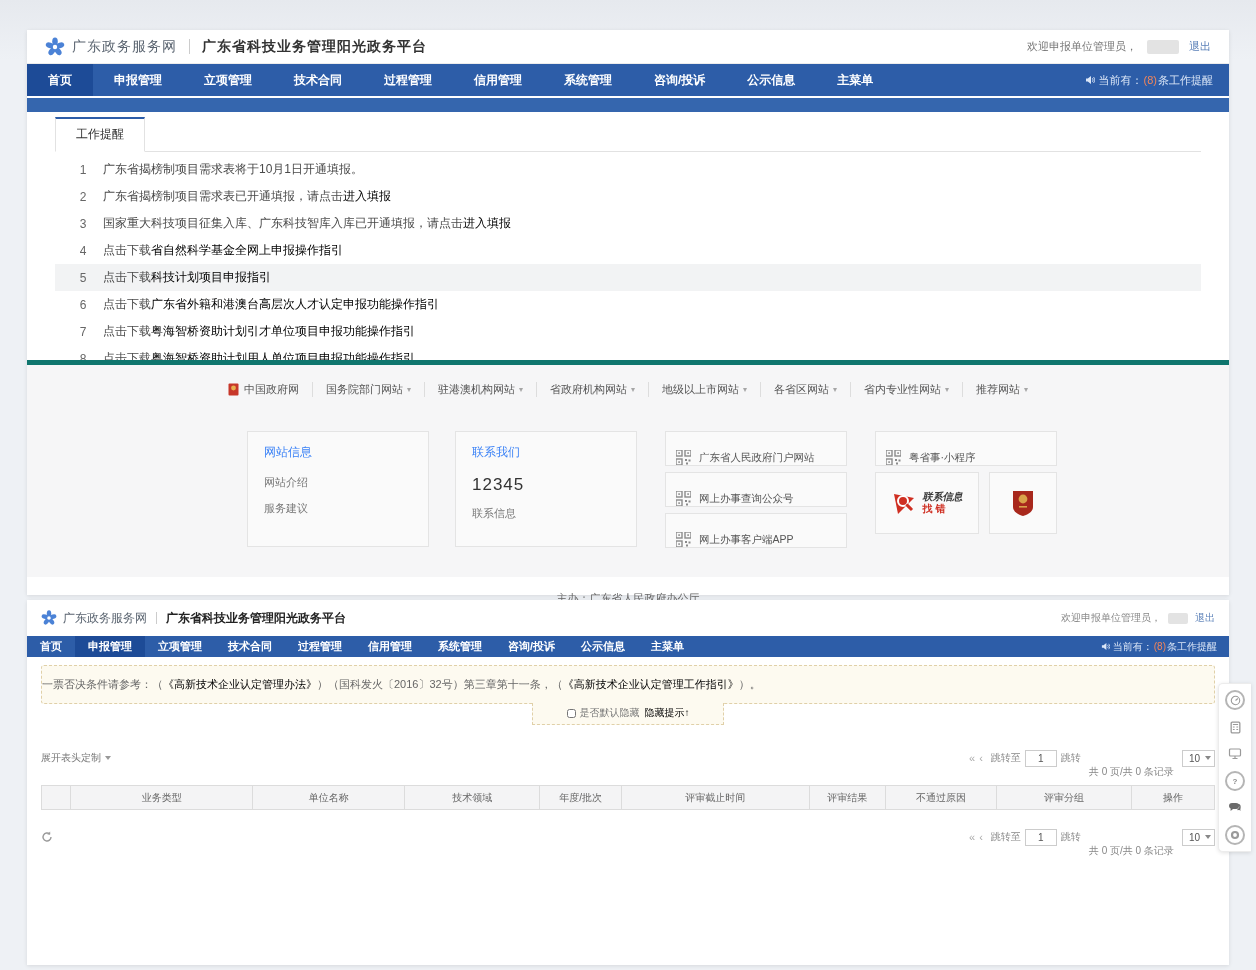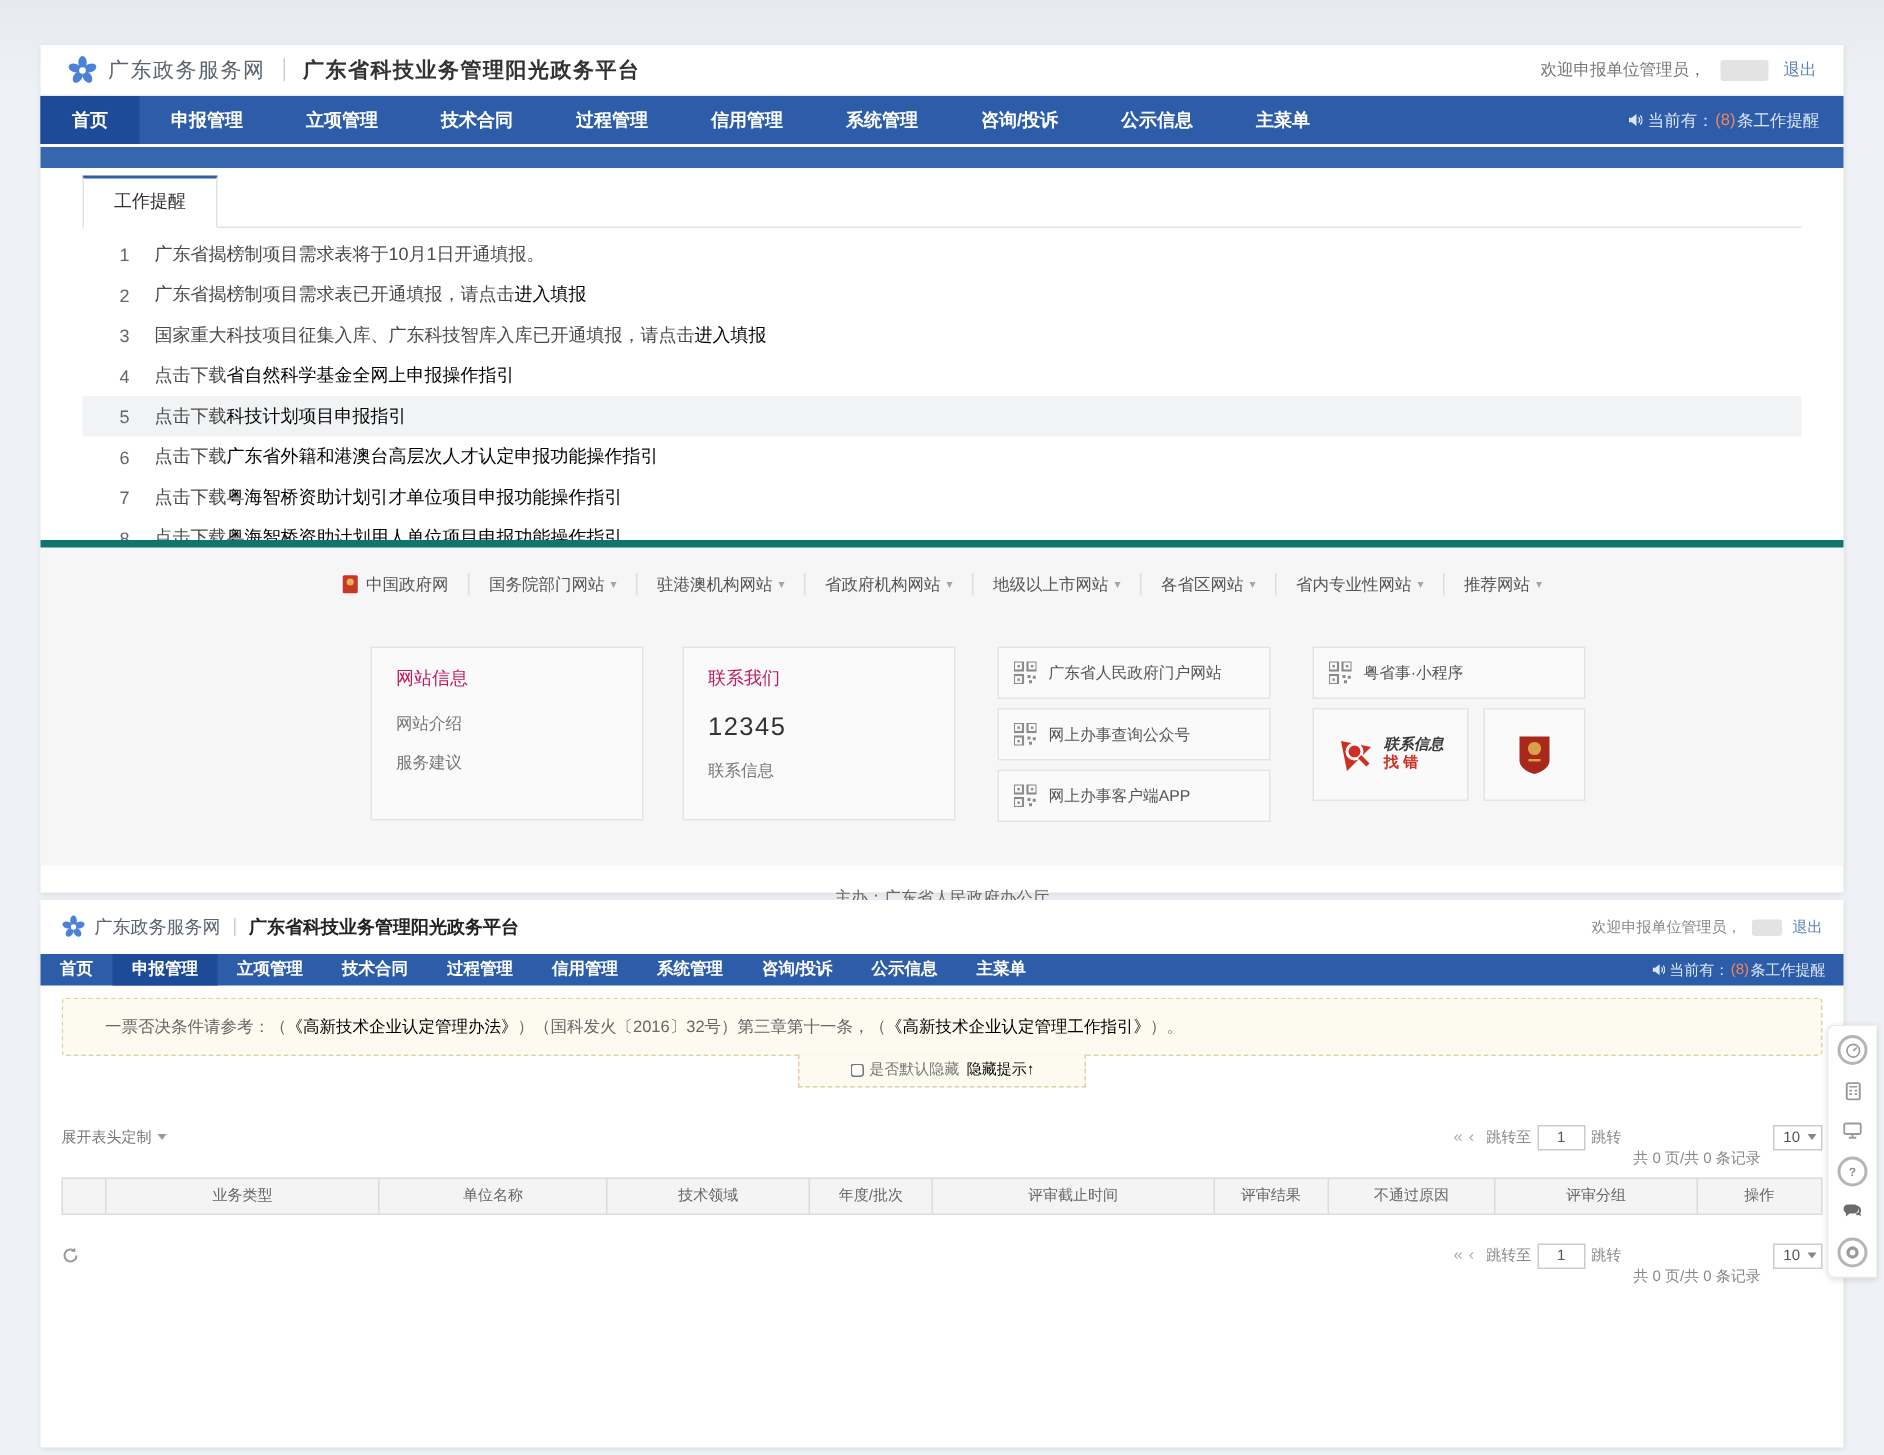--- a/index.html
+++ b/index.html
@@ -37,24 +37,24 @@
   .rem-text{color:#4a4a4a;margin-left:6px;white-space:nowrap;}
   .rlink{color:#000000;text-decoration:none;cursor:pointer;}
   .foot{position:absolute;left:0;right:0;top:330px;height:212px;background:#f6f6f7;border-top:5px solid #0f766e;}
   .flinks{display:flex;align-items:center;justify-content:center;padding-top:17px;font-size:11px;color:#555;}
   .flink{display:flex;align-items:center;padding:0 13px;cursor:pointer;white-space:nowrap;}
   .flink + .flink{border-left:1px solid #ddd;}
   .flink .caret{color:#a6a6a6;font-size:8px;margin-left:4px;}
   .fboxes{position:absolute;top:66px;left:0;right:0;}
   .fbox{position:absolute;background:#fafafa;border:1px solid #e4e4e4;box-sizing:border-box;}
   .fb-col{width:182px;padding:12px 16px;height:116px;}
-  .fb-title{font-size:12px;color:#be185d;margin-bottom:14px;}
+  .fb-title{font-size:12px;color:#3b82f6;margin-bottom:14px;}
   .fb-item{font-size:11px;color:#777;margin-top:11px;cursor:pointer;}
   .fb-hot{font-size:17px;color:#333;margin-top:8px;letter-spacing:1px;}
-  .qr-row{width:182px;height:35px;display:flex;align-items:center;padding:0 10px;cursor:pointer;}
+  .qr-row{width:182px;height:35px;display:flex;align-items:flex-end;padding:0 10px;cursor:pointer;}
   .qr-row .lbl{font-size:10.5px;color:#555;margin-left:8px;white-space:nowrap;}
   .badge-box{display:flex;align-items:center;justify-content:center;cursor:pointer;}
   .fe-text{margin-left:5px;line-height:1.25;}
   .fe-l1{font-size:10px;font-weight:bold;font-style:italic;color:#3a3a3a;}
   .fe-l2{font-size:10px;font-weight:bold;color:#cf2f22;letter-spacing:3px;}
   .sponsor{position:absolute;left:0;right:0;top:548px;text-align:center;font-size:11px;color:#666;}
   
   #sec-bot{top:600px;height:365px;}
   .hdr2{display:flex;align-items:center;height:36px;padding:0 14px;}
   .hdr2 .brand{font-size:12px;color:#5a6470;margin-left:6px;}
@@ -66,21 +66,21 @@
   .hdr2 .logout{font-size:10px;color:#5b80b8;text-decoration:none;}
   .nav2{display:flex;align-items:center;background:#2d5da8;height:21px;}
   .nav2 .ni{color:#fff;font-size:11px;font-weight:bold;padding:0 13px;line-height:21px;cursor:pointer;white-space:nowrap;}
   .nav2 .ni.active{background:#1d4b97;}
   .nav2 .spacer{flex:1;}
   .nav2 .alert{display:flex;align-items:center;color:#dbe6f7;font-size:10px;padding-right:12px;white-space:nowrap;}
   .nav2 .alert .cnt{color:#f2855a;margin:0 1px;}
   .submenu{display:flex;align-items:center;height:22px;background:#fff;padding:0 6px;}
   .smi{font-size:11px;color:#4a4a4a;padding:0 10px;cursor:pointer;white-space:nowrap;}
   .smi.active{color:#3f7dd0;}
-  .notice{margin:8px 14px 0;border:1px dashed #e0d0a8;background:#fdfaf0;border-radius:3px;padding:11px 28px;font-size:11px;color:#666;white-space:nowrap;}
+  .notice{margin:8px 14px 0;border:1px dashed #e0d0a8;background:#fdfaf0;border-radius:3px;padding:11px 0;font-size:11px;color:#666;white-space:nowrap;}
   .hide-bar{width:190px;margin:-1px auto 0;border:1px dashed #e0d0a8;border-top:none;background:#fdfaf0;font-size:10px;color:#777;display:flex;align-items:center;justify-content:center;padding:3px 0 4px;}
   .hide-bar input{width:9px;height:9px;margin:0 4px 0 0;}
   .gridbar{display:flex;align-items:center;margin:12px 14px 6px;}
   .expand{font-size:10px;color:#777;display:flex;align-items:center;cursor:pointer;}
   .caret-sm{width:0;height:0;border-left:3px solid transparent;border-right:3px solid transparent;border-top:4px solid #999;margin-left:4px;}
   .pager{display:flex;align-items:center;font-size:10px;color:#888;margin-left:auto;white-space:nowrap;}
   .pager .arr{color:#aaa;margin:0 2px;cursor:pointer;font-size:11px;}
   .pager .jmp{margin-left:6px;}
   .pager input{width:26px;height:13px;border:1px solid #ccc;font-size:10px;text-align:center;color:#555;margin:0 4px;}
   .pager .btn{color:#888;cursor:pointer;margin-right:8px;}

